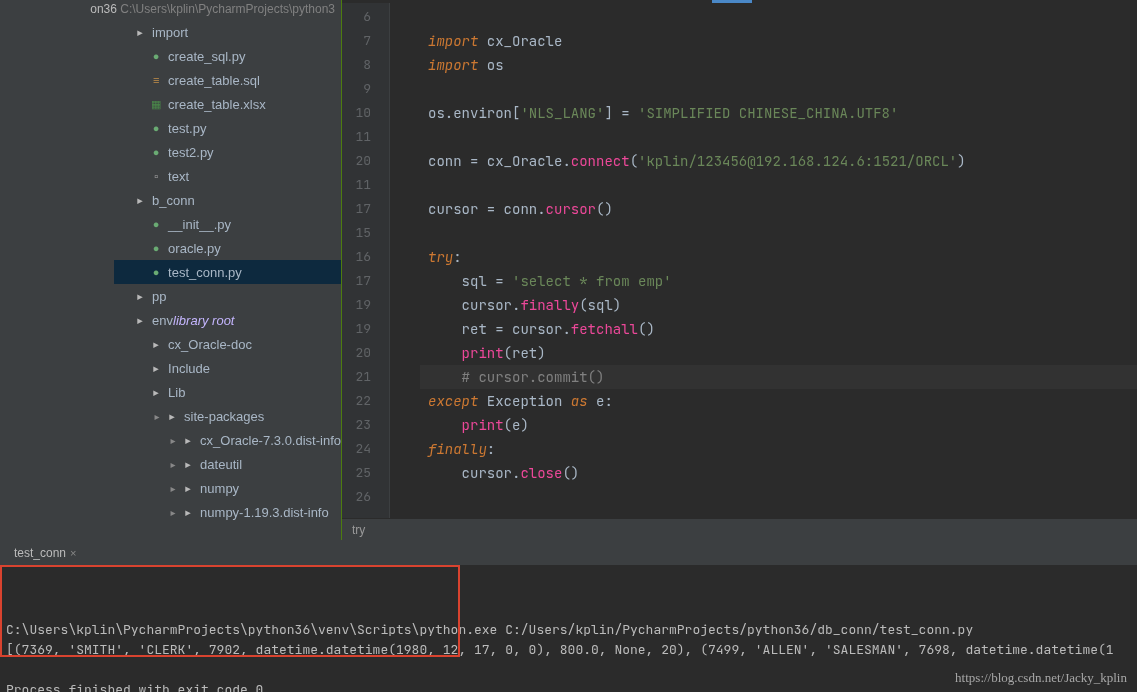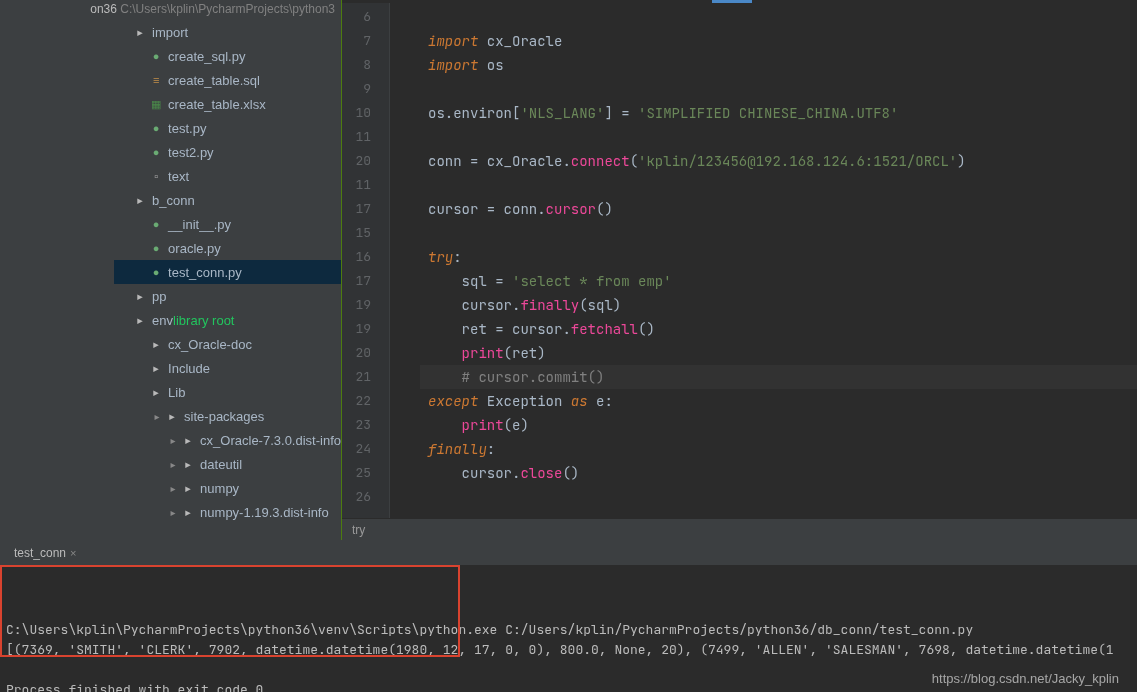--- a/index.html
+++ b/index.html
@@ -63,21 +63,21 @@
   display: inline-flex;
   align-items: center;
   justify-content: center;
   font-size: 11px;
 }
 .icon-py { color: #6aab73; }
 .icon-sql { color: #c38f4a; }
 .icon-xlsx { color: #4a8a4a; }
 .icon-file { color: #aaa; }
 .icon-folder { color: #b9b9b9; }
-.lib-root { color: #22c55e; }
+.lib-root { color: #c4b5fd; font-style: italic; }
 
 .editor {
   flex: 1;
   background: #2b2b2b;
   display: flex;
   flex-direction: column;
   min-width: 0;
 }
 .editor-body {
   flex: 1;
@@ -175,24 +175,25 @@
 .console-out .line { height: 20px; line-height: 20px; }
 .red-box {
   position: absolute;
   left: 0; top: 0;
   width: 460px; height: 92px;
   border: 2px solid #d9432f;
   pointer-events: none;
 }
 .watermark {
   position: absolute;
-  right: 18px; bottom: 6px;
+  right: 10px; bottom: 6px;
   color: #cfcfcf;
   font-size: 13px;
   opacity: 0.75;
+  font-family: Liberation Serif, serif;
 }
 </style>
 </head>
 <body>
 
 <div class="top-row">
   <div class="sidebar">
     <div class="sidebar-header">
       <span class="proj">on36</span>
       <span>C:\Users\kplin\PycharmProjects\python3</span>

